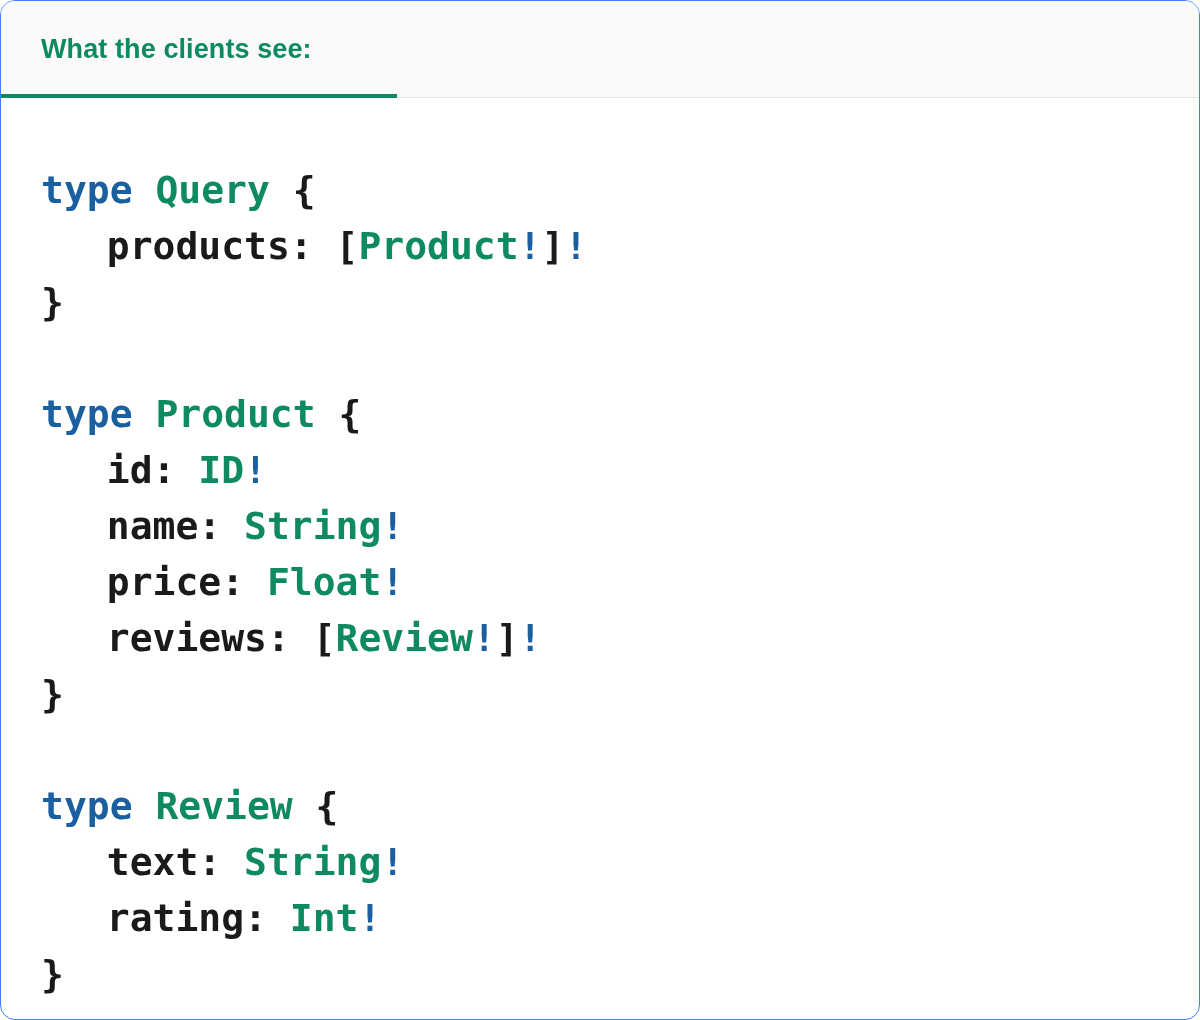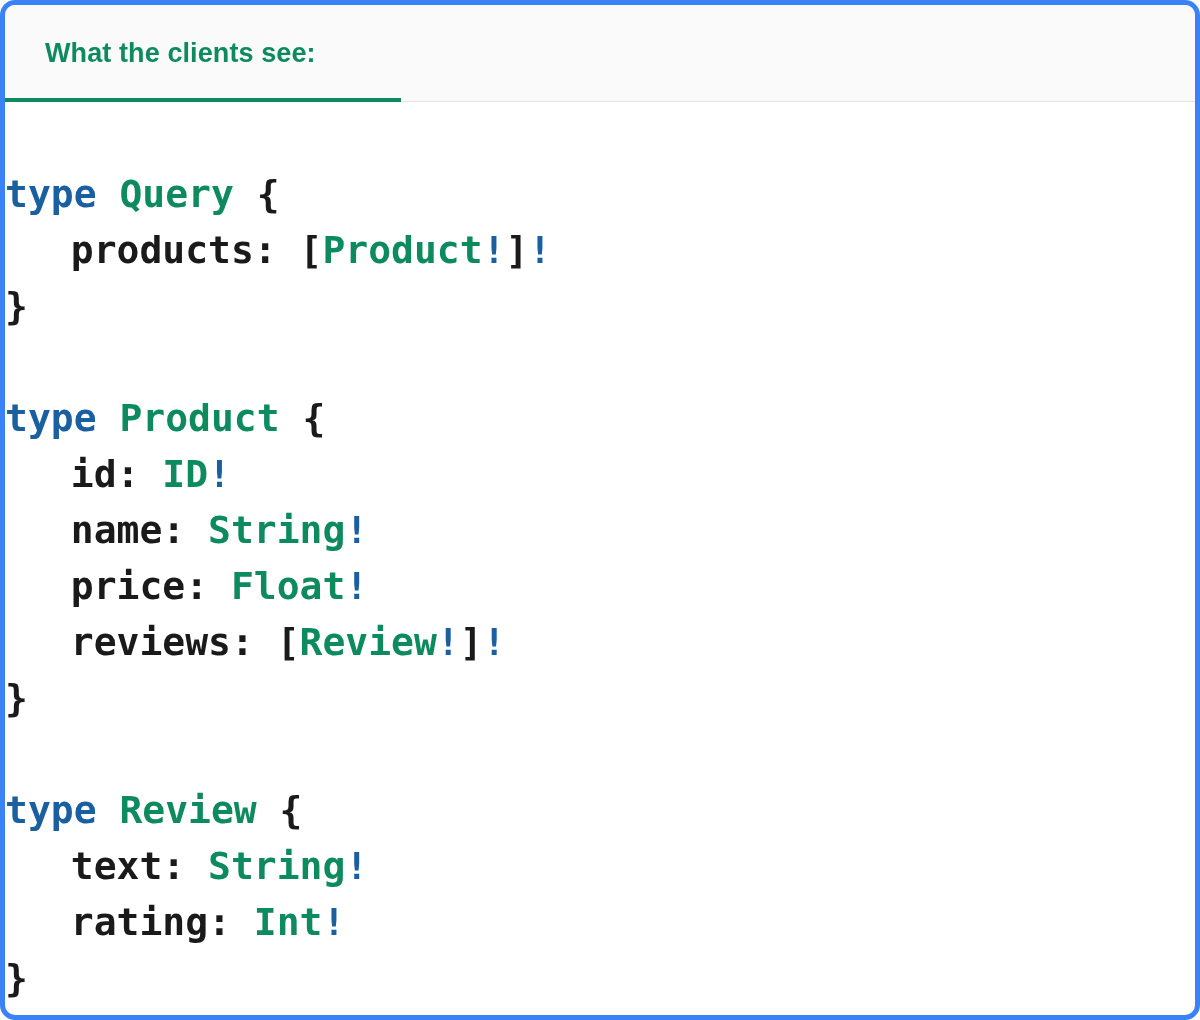--- a/index.html
+++ b/index.html
@@ -13,21 +13,21 @@
     font-family: "Liberation Sans", sans-serif;
     -webkit-font-smoothing: antialiased;
   }
 
   .card {
     position: relative;
     box-sizing: border-box;
     width: 1200px;
     height: 1020px;
     background: #ffffff;
-    border: 5px solid #3b82f6;
+    border: 1px solid #3b82f6;
     border-radius: 15px;
     overflow: hidden;
   }
 
   
   .tabbar {
     position: relative;
     height: 97px;
     background: #fafafa;
     box-sizing: border-box;
@@ -73,20 +73,21 @@
   .code-area {
     background: #ffffff;
     padding: 26px 0 0 0;
   }
   .code {
     font-family: "DejaVu Sans Mono", "Liberation Mono", monospace;
     font-size: 38px;
     font-weight: 700;
     line-height: 56px;
     color: #1a1a1a;
+    padding-left: 40px;
     white-space: pre;
   }
   .line {
     height: 56px;
     white-space: pre;
   }
   .line.blank {
     height: 56px;
   }
 

